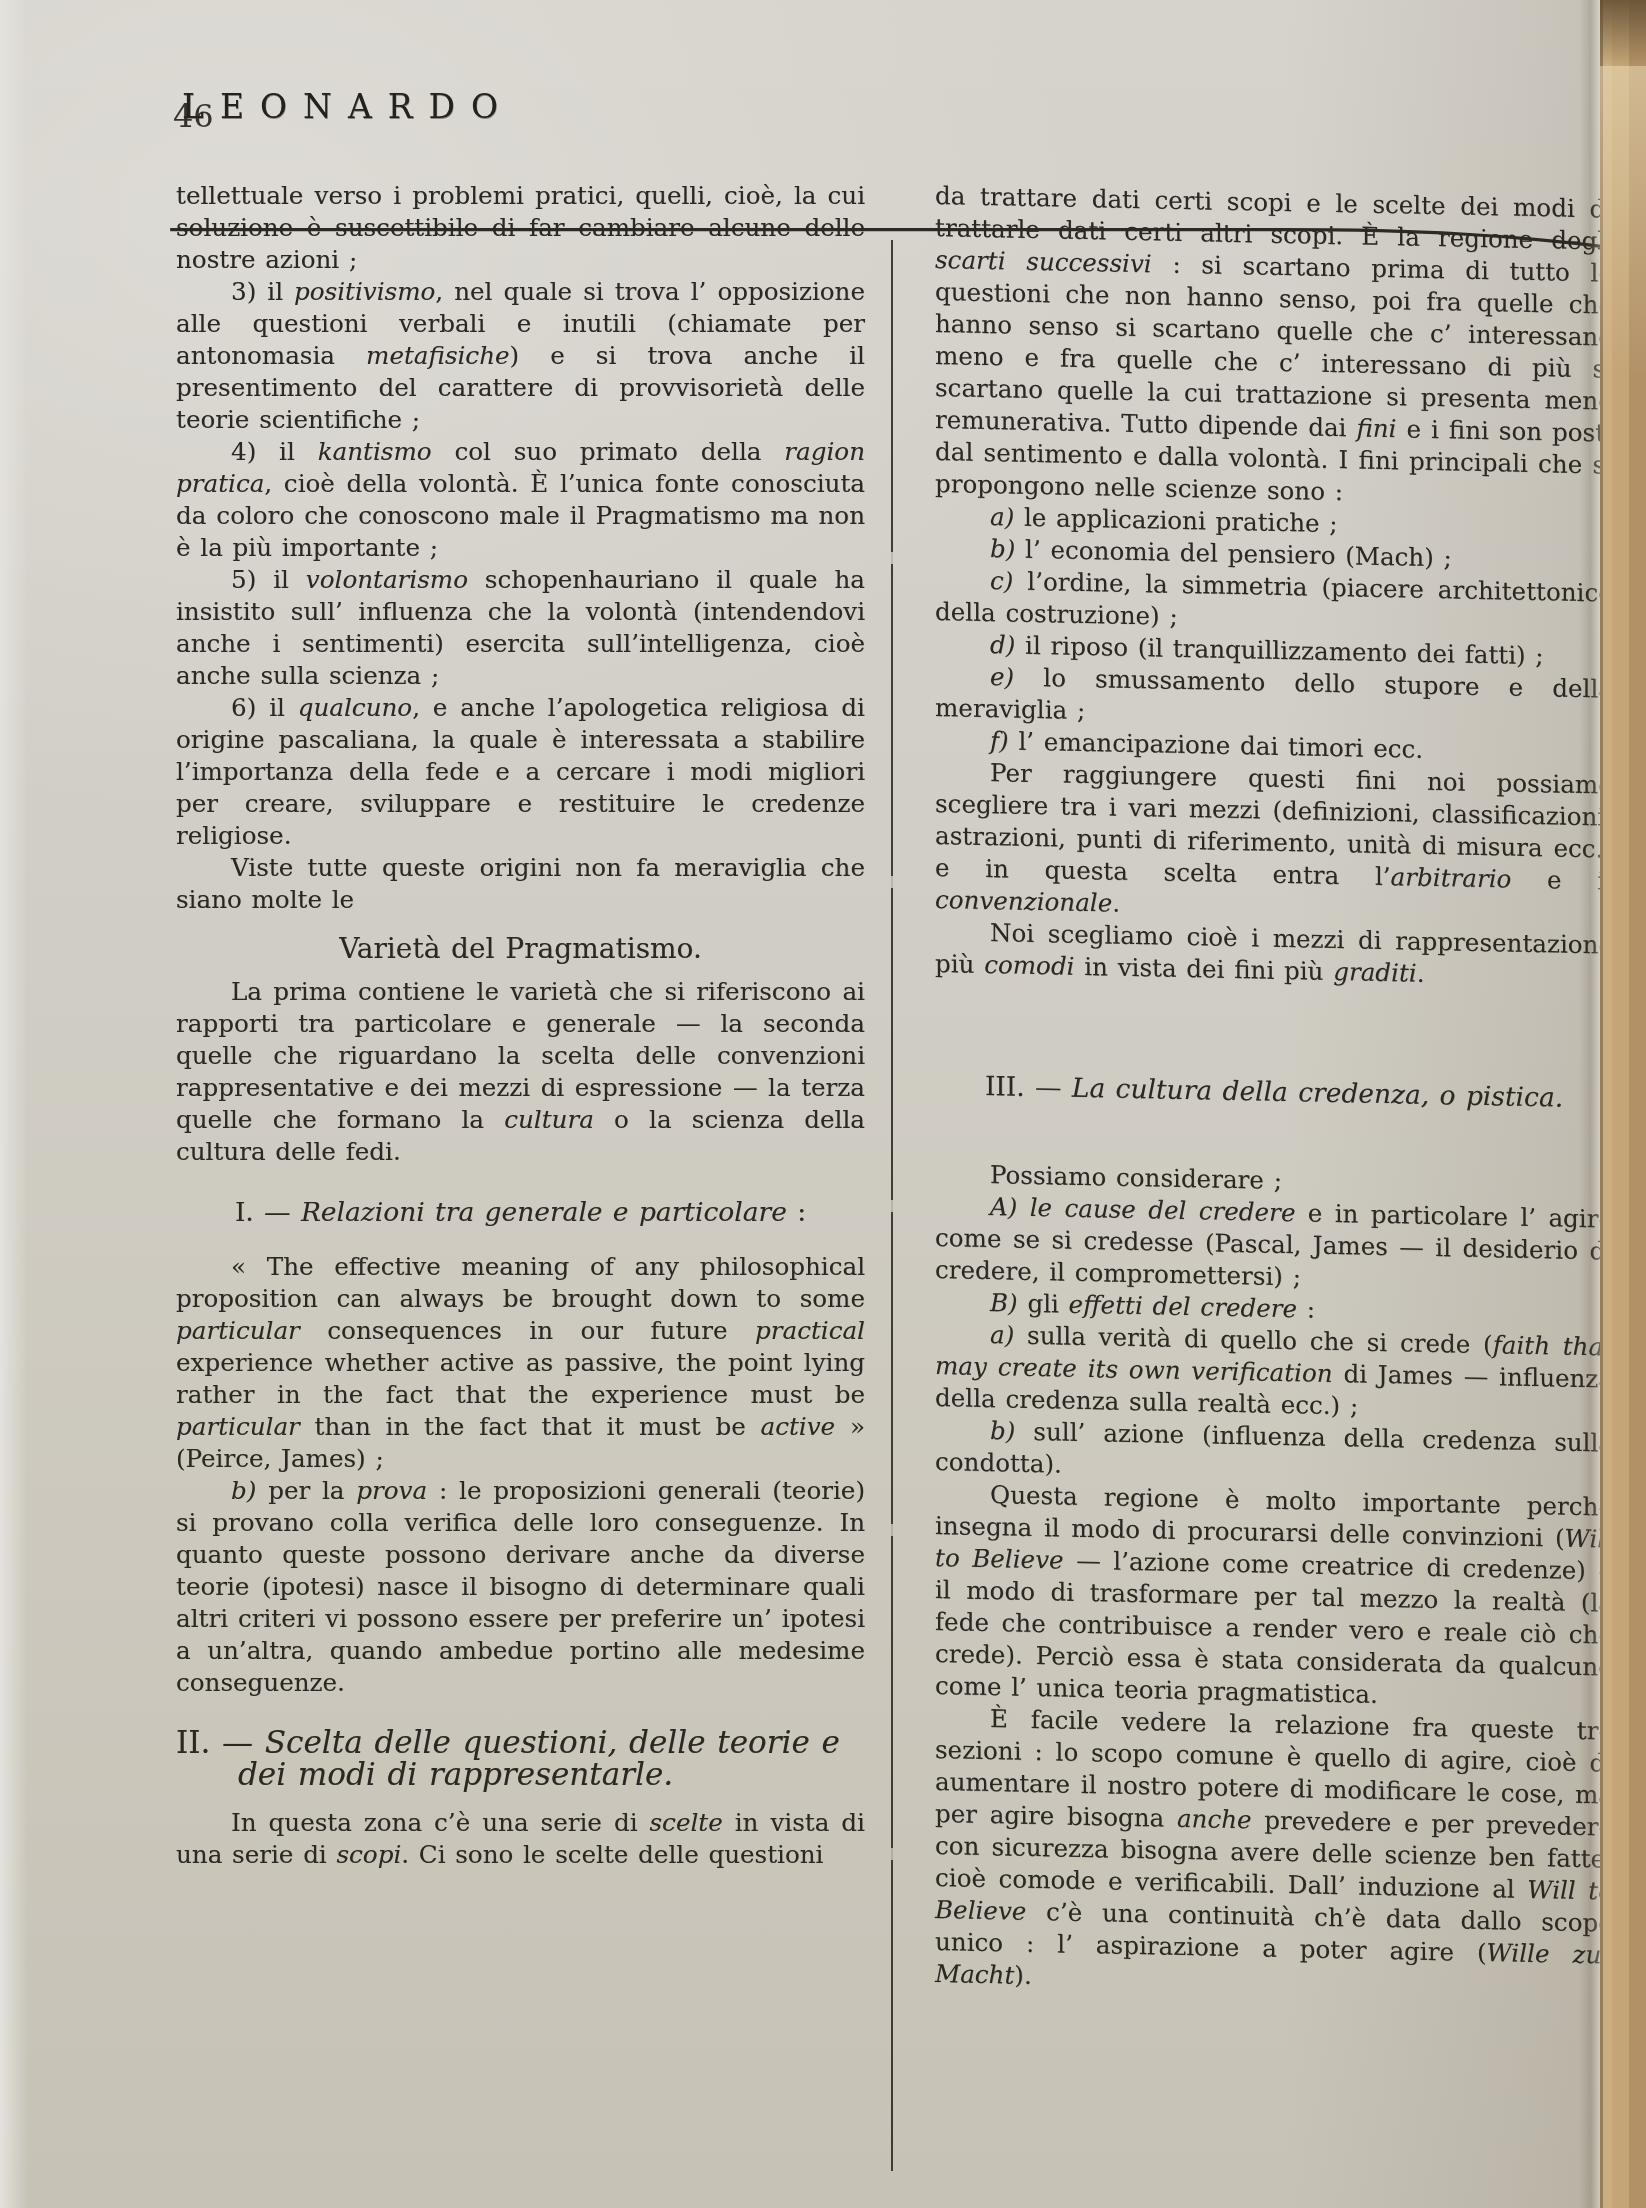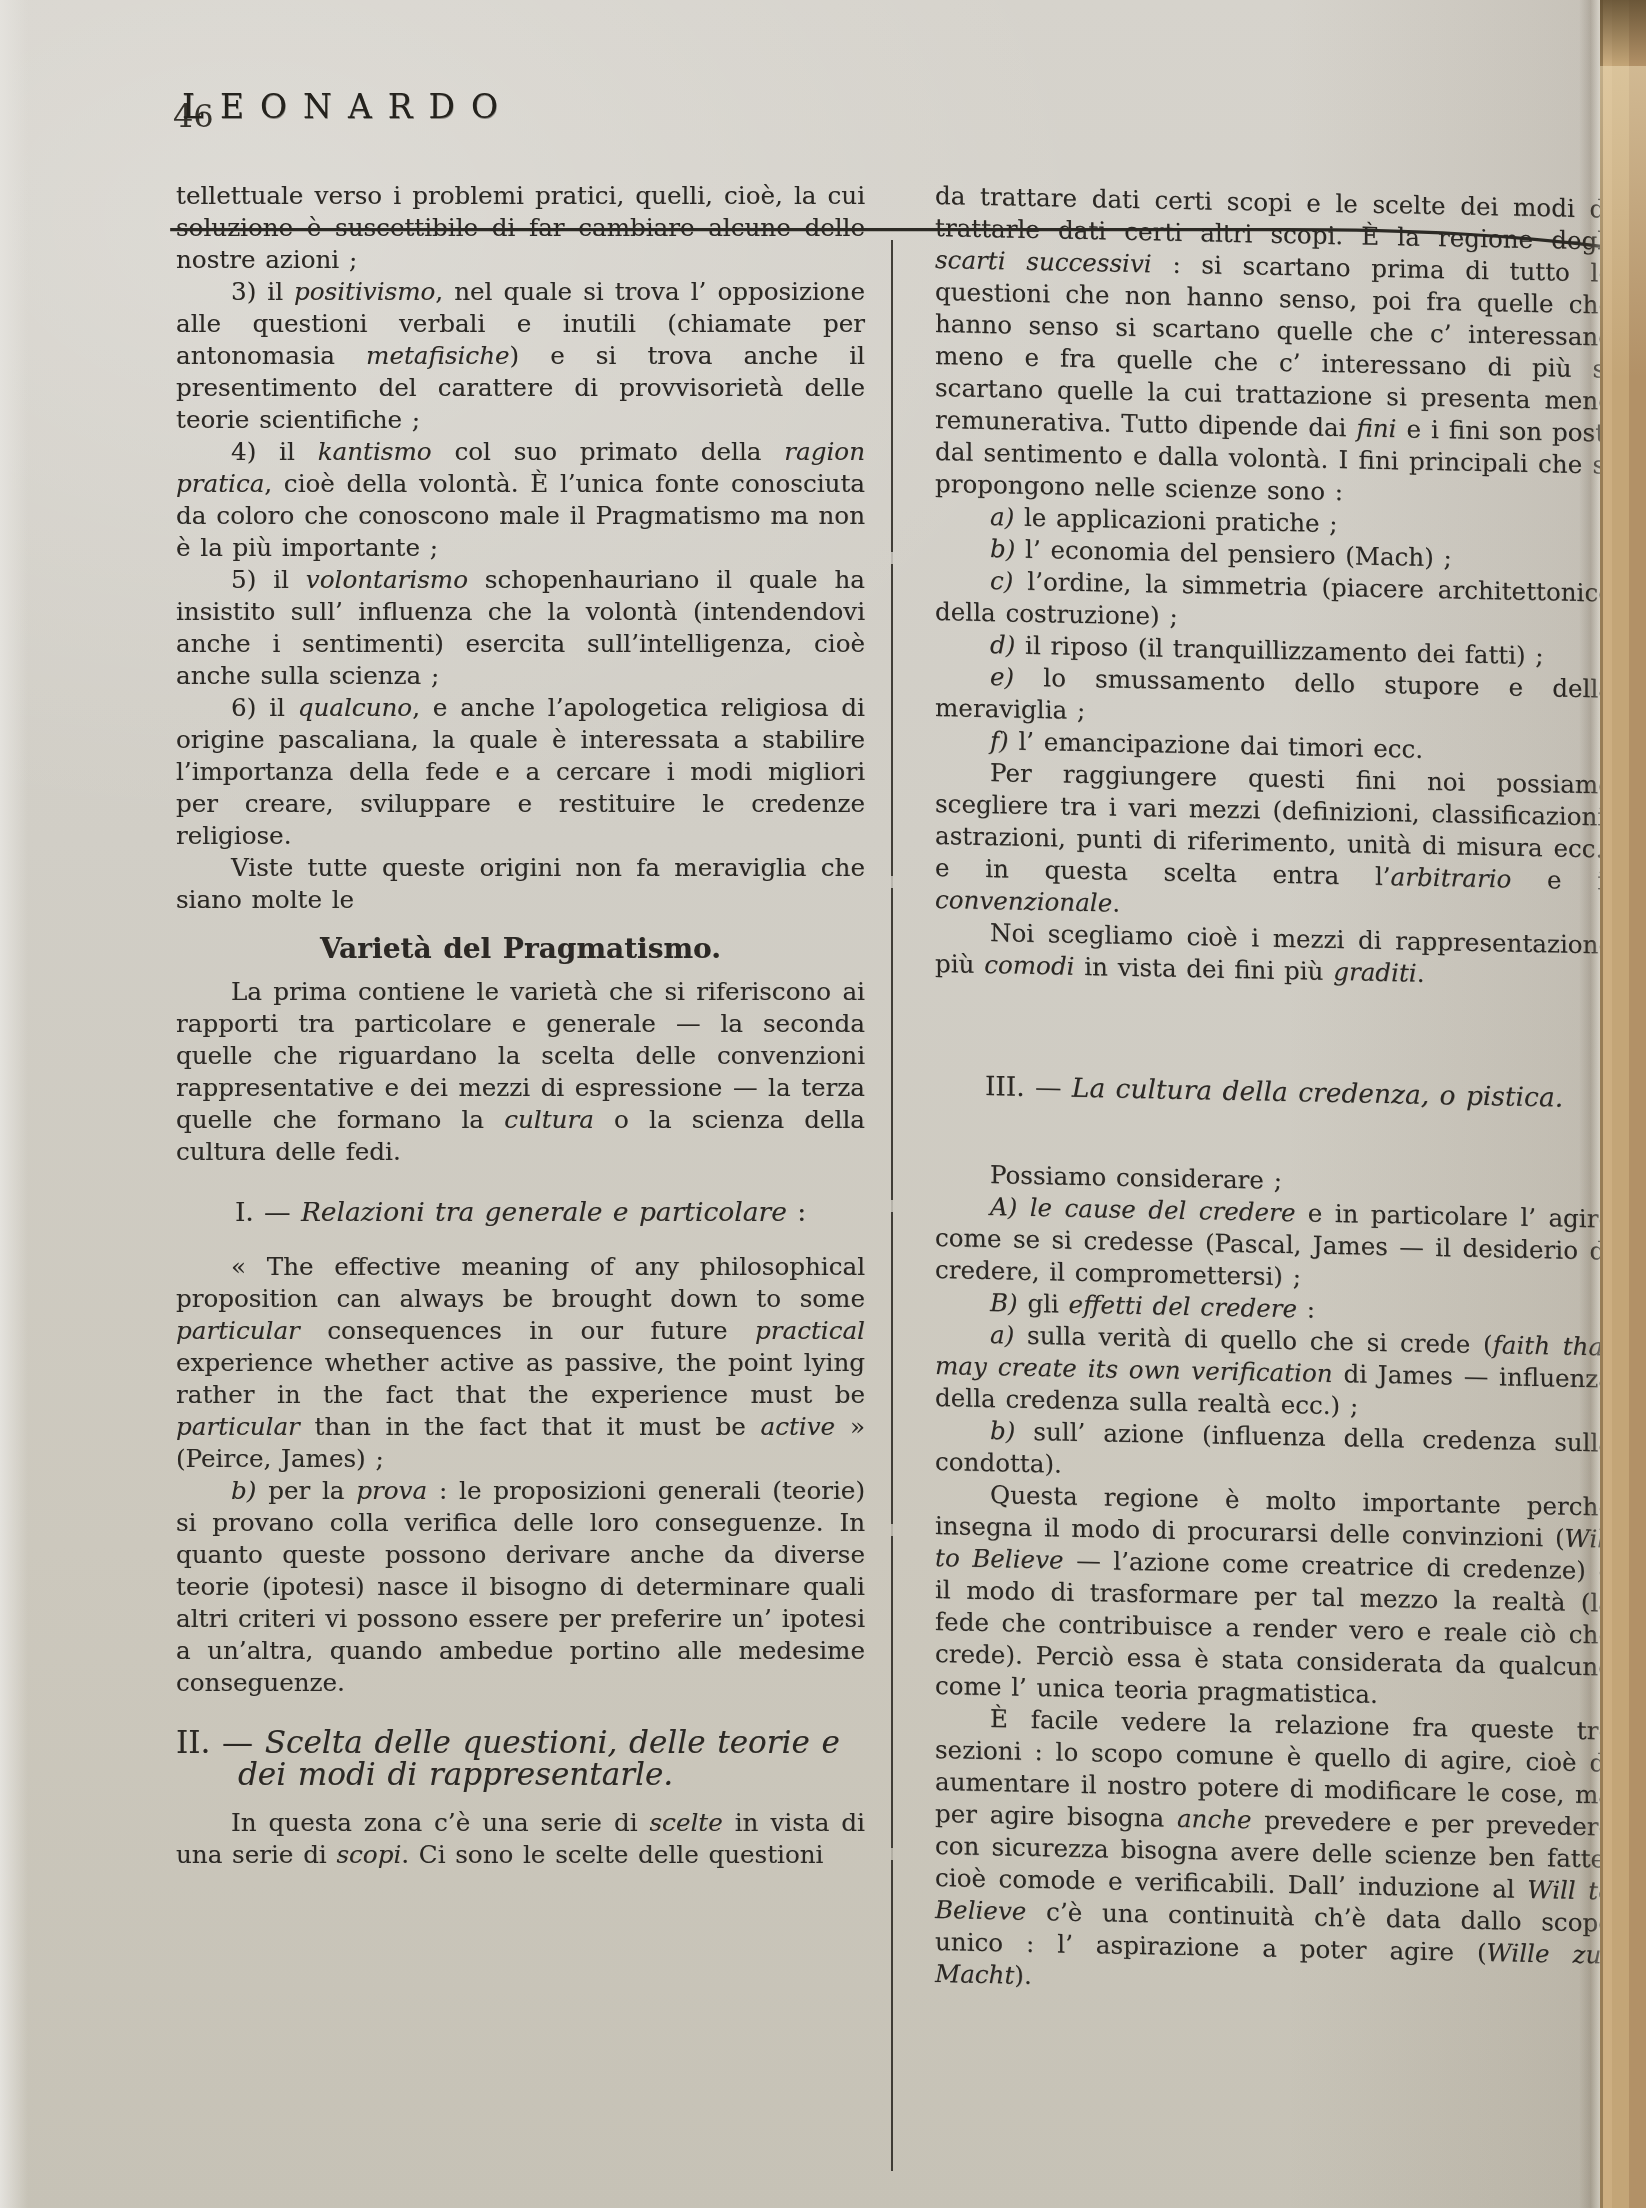--- a/index.html
+++ b/index.html
@@ -31,21 +31,21 @@
     background:repeating-linear-gradient(180deg,rgba(44,41,35,.88) 0 312px,rgba(44,41,35,.15) 312px 324px);}
 
   .column{position:absolute;top:180px;color:#2b2824;font-size:24.6px;line-height:32px;
     text-align:justify;word-spacing:1.9px;
     text-shadow:0.3px 0.3px 0.5px rgba(43,40,36,.30);}
   .column.left{left:176px;width:689px;}
   .column.right{left:935px;width:678px;transform:skewY(1.15deg);transform-origin:0 0;}
 
   .block{margin:0;}
   .indent{text-indent:55px;}
-  .h-bold{font-weight:700;font-size:28px;text-align:center;text-indent:0;margin:17px 0 11.4px;}
+  .h-bold{font-weight:400;font-size:28px;text-align:center;text-indent:0;margin:17px 0 11.4px;}
   .h-center{text-align:center;text-indent:0;font-size:26.5px;margin:28px 0 23px;}
   .h-hang{font-size:31px;margin:26.5px 0 17px;padding-left:62px;text-indent:-62px;text-align:left;}
   em{font-style:italic;}
   .gap{width:100%;}
   .gap.lg{height:61px;}
   .gap.md{height:34px;}
 </style>
 </head>
 <body>
 

